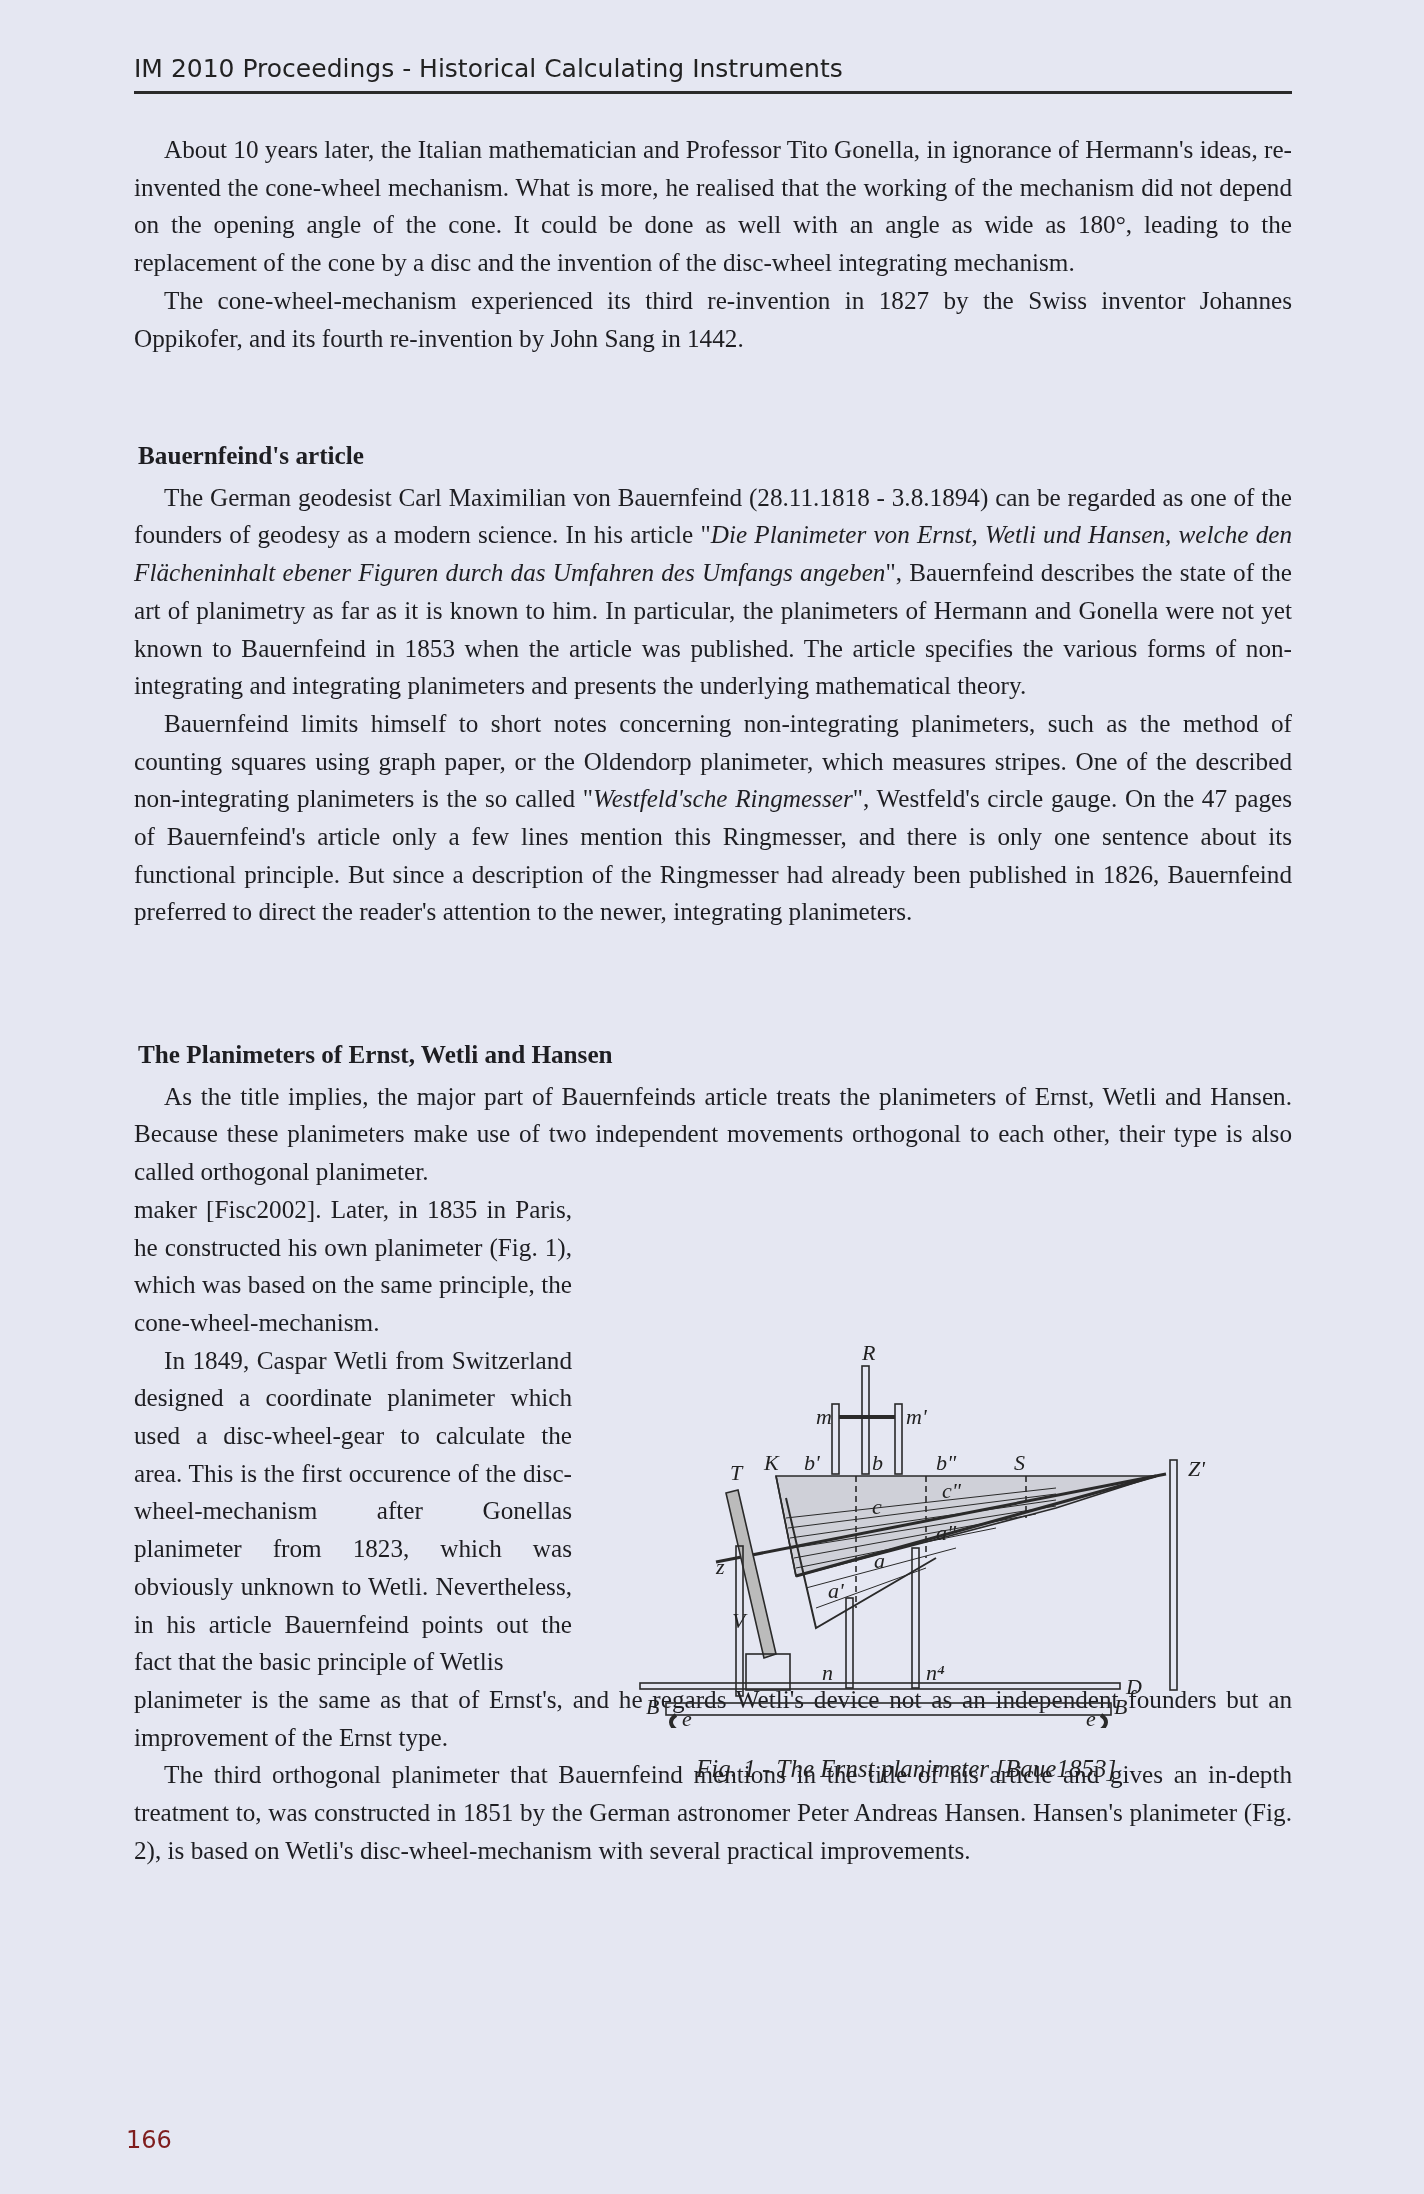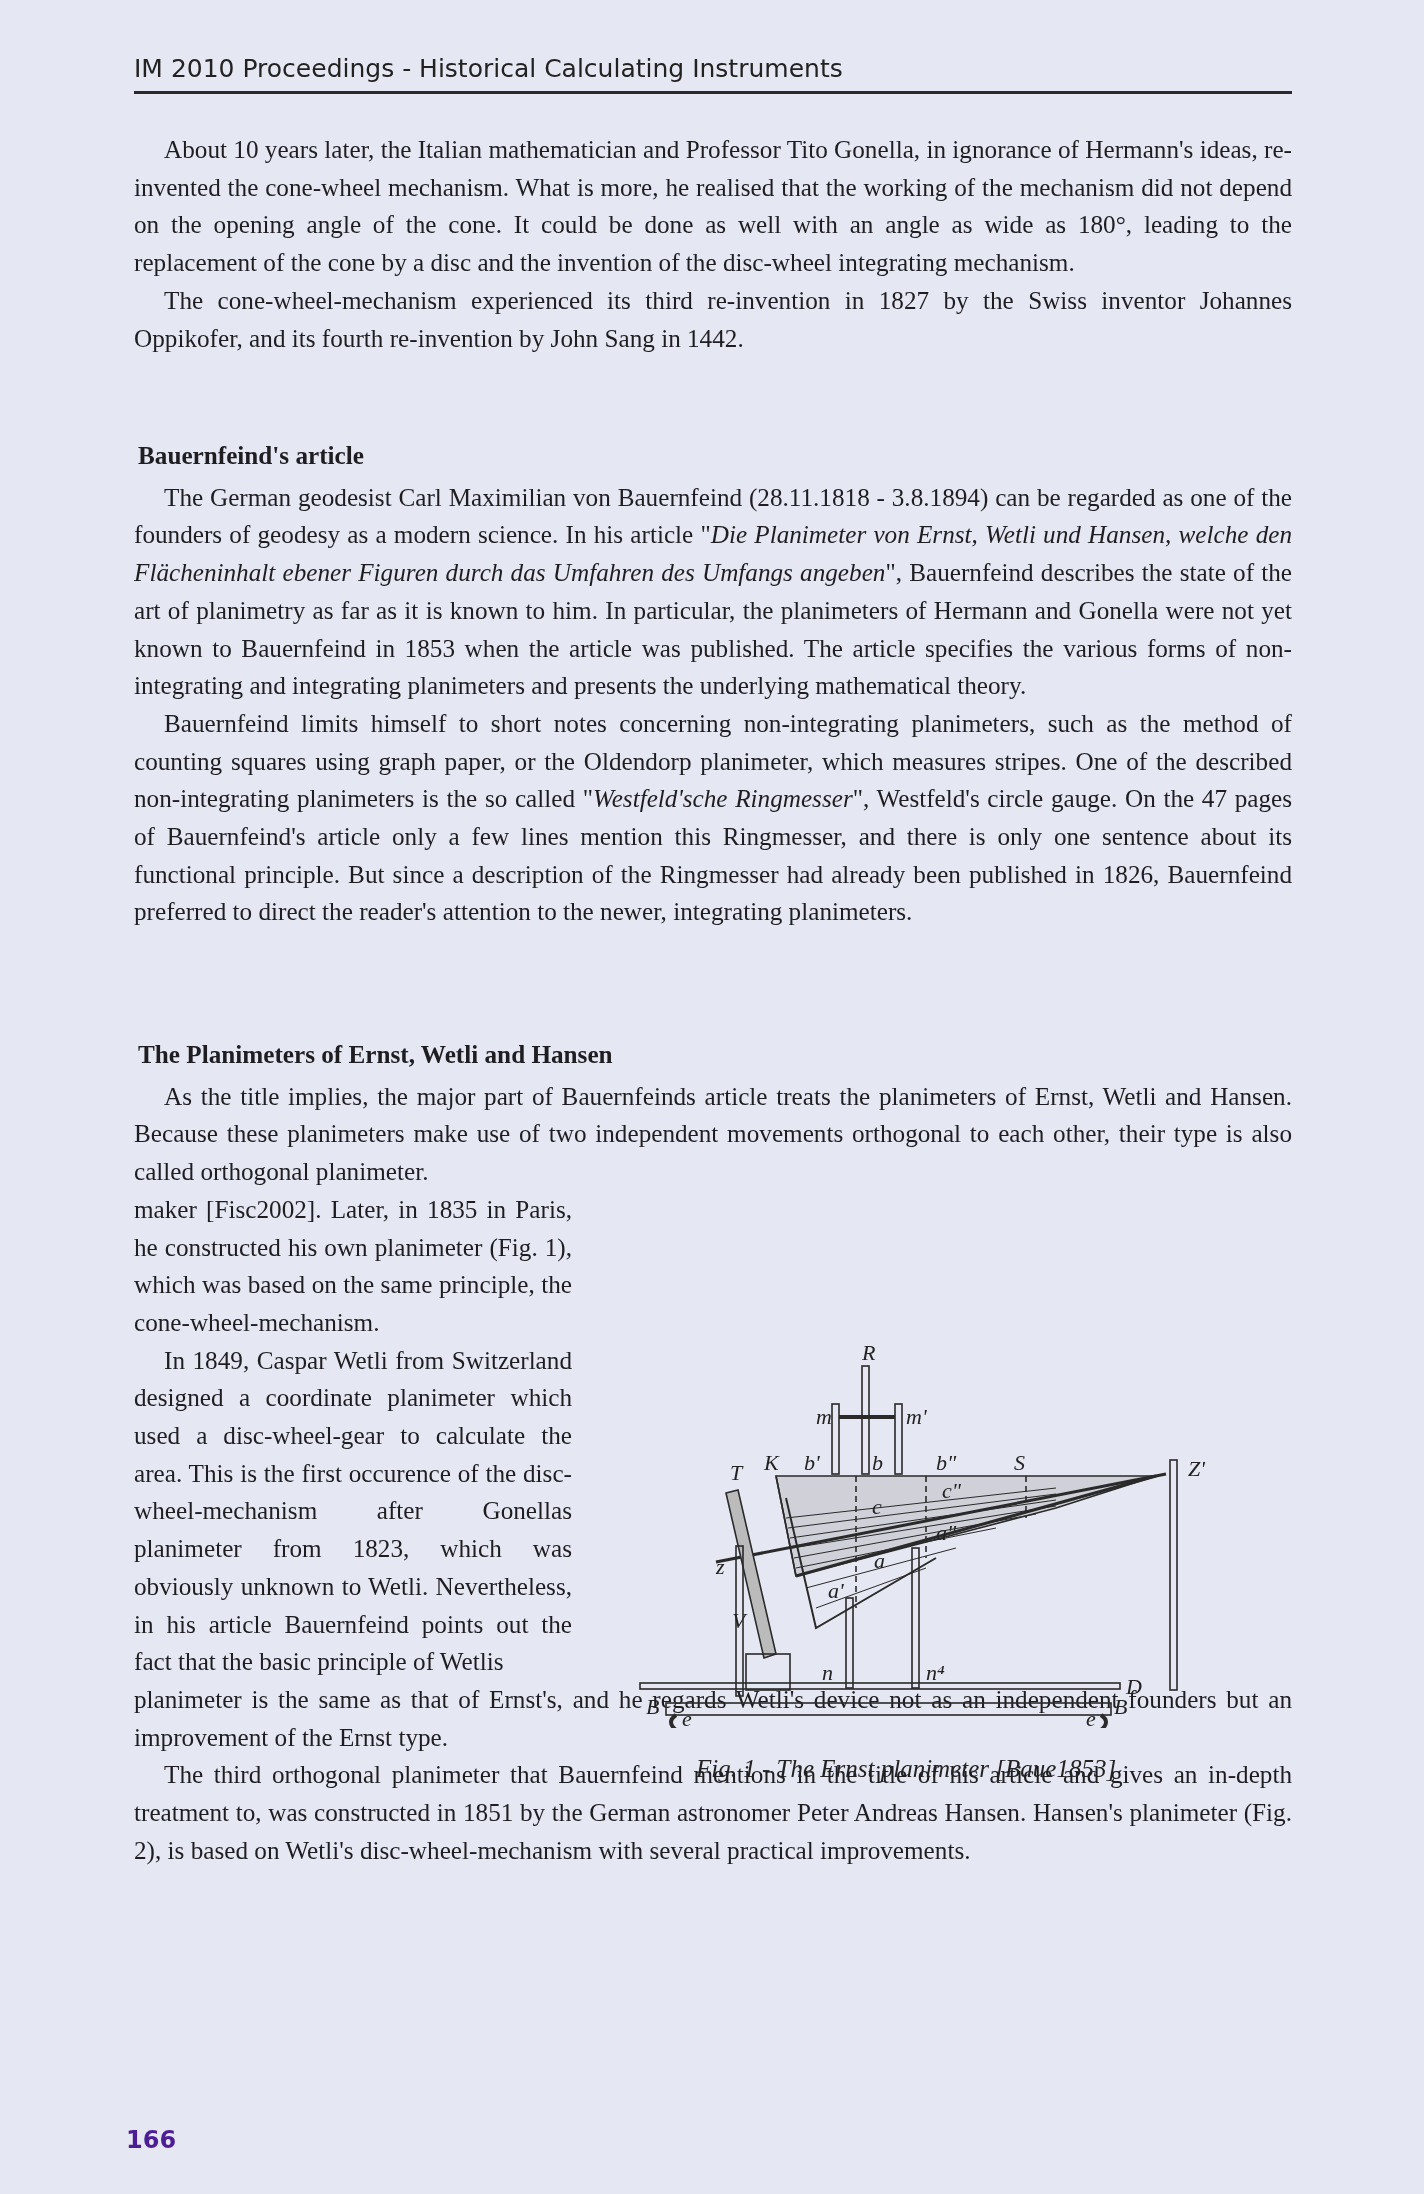--- a/index.html
+++ b/index.html
@@ -24,21 +24,21 @@
   .figure {
     position:absolute; left:636px; top:1318px; width:660px; height:410px;
   }
   .figure svg { width:100%; height:100%; }
   .caption {
     position:absolute; left:696px; top:1755px; width:600px;
     font-family:"Liberation Serif", serif; font-style:italic; font-size:25px; color:#222;
   }
   .page-number {
     position:absolute; left:126px; top:2126px;
-    font-family:"DejaVu Sans", sans-serif; font-size:24px; color:#4c1d95;font-weight:bold;
+    font-family:"DejaVu Sans", sans-serif; font-size:24px; color:#7f1d1d;
   }
   .flabel { font-family:"Liberation Serif", serif; font-style:italic; font-size:22px; fill:#222; }
 </style>
 </head>
 <body>
 
 <div class="running-head">IM 2010 Proceedings - Historical Calculating Instruments</div>
 <div class="rule"></div>
 
 <div class="text" style="top:131px;">

